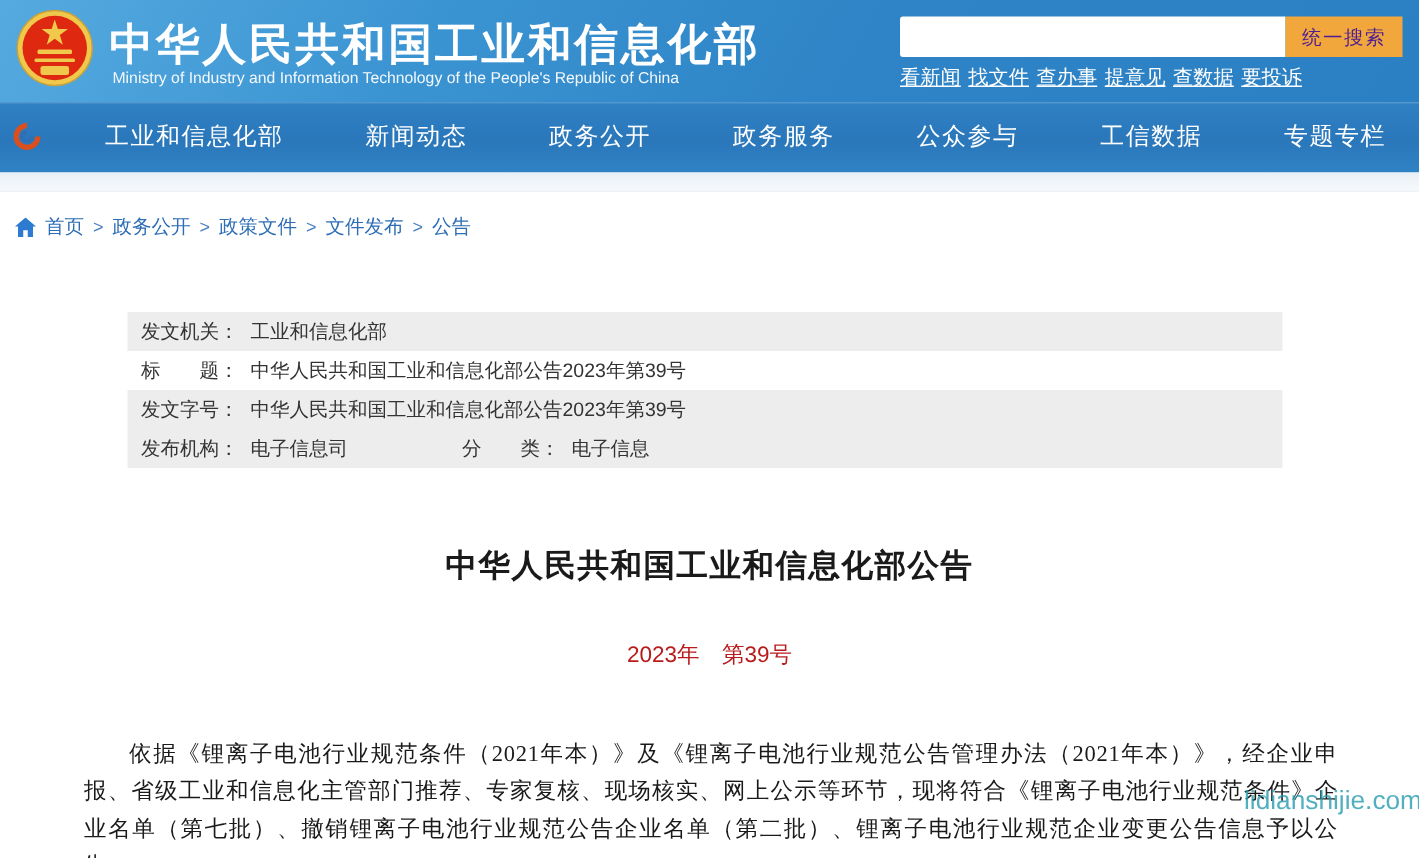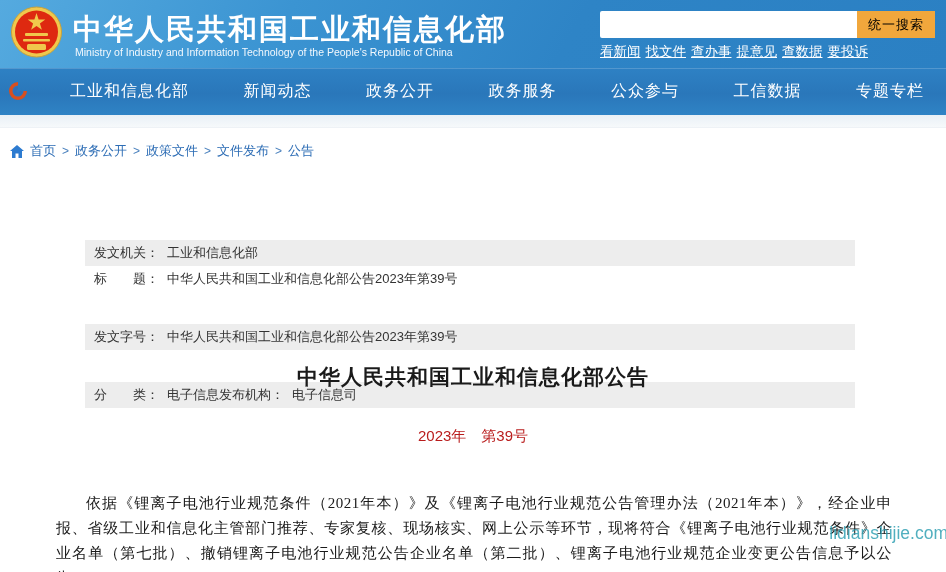--- a/index.html
+++ b/index.html
@@ -11,21 +11,21 @@
   .header { position:absolute; left:0; top:0; width:946px; height:68px;
     background:linear-gradient(120deg,#55aadf 0%,#3b94d2 30%,#2e84c6 60%,#2b80c3 100%); }
   .emblem { position:absolute; left:10px; top:3px; width:53px; height:60px; }
   .site-title { position:absolute; left:73px; top:10px; color:#fff; font-size:29px;
     font-weight:bold; letter-spacing:2px; white-space:nowrap; }
   .site-subtitle { position:absolute; left:75px; top:46px; color:#f2f8fd; font-size:10.5px;
     white-space:nowrap; }
   .search-box { position:absolute; left:600px; top:11px; width:335px; height:27px; display:flex; }
   .search-input { width:257px; height:27px; border:none; outline:none; background:#fff;
     padding:0 8px; font-size:13px; border-radius:2px 0 0 2px; }
-  .search-btn { width:78px; height:27px; border:none; background:#f1a73c; color:#000000;
+  .search-btn { width:78px; height:27px; border:none; background:#f1a73c; color:#4c1d95;
     font-size:13px; cursor:pointer; font-family:inherit; letter-spacing:1px; }
   .quick-links { position:absolute; left:600px; top:43px; display:flex; gap:5px; }
   .quick-links a { color:#fff; font-size:13.5px; text-decoration:underline; cursor:pointer;
     white-space:nowrap; }
 
   
   .nav { position:absolute; left:0; top:68px; width:946px; height:47px;
     background:linear-gradient(180deg,#2e81c4 0%,#2a77ba 55%,#2f83c5 100%);
     box-shadow:inset 0 1px 0 rgba(255,255,255,.18); }
   .nav-logo { position:absolute; left:8px; top:13px; width:20px; height:20px; }
@@ -40,21 +40,21 @@
   
   .breadcrumb { position:absolute; left:10px; top:142px; display:flex; align-items:center;
     gap:6px; font-size:13px; color:#2d6db5; }
   .breadcrumb a { color:#2d6db5; text-decoration:none; cursor:pointer; white-space:nowrap; }
   .crumb-sep { color:#4a81bd; font-size:12px; }
   .home-icon { width:14px; height:13px; display:inline-block; }
 
   
   .meta-table { position:absolute; left:85px; top:208px; width:770px; font-size:13px; color:#333; }
   .meta-row { height:26px; display:flex; align-items:center; padding-left:9px; }
-  .meta-row.odd { background:#ededed;margin-top:32px; }
+  .meta-row.odd { background:#ededed; }
   .meta-row.even { background:#ffffff; }
   .meta-pair { display:flex; }
   .meta-pair.first { width:214px; }
   .meta-label { white-space:pre; }
   .meta-value { margin-left:8px; white-space:nowrap; }
 
   
   .doc-title { position:absolute; left:0; top:363px; width:946px; text-align:center;
     font-size:21px; font-weight:bold; color:#1a1a1a; letter-spacing:1px; }
   .doc-issue { position:absolute; left:0; top:427px; width:946px; text-align:center;
@@ -146,27 +146,27 @@
         <span class="meta-value">中华人民共和国工业和信息化部公告2023年第39号</span>
       </div>
     </div>
     <div class="meta-row odd">
       <div class="meta-pair">
         <span class="meta-label">发文字号：</span>
         <span class="meta-value">中华人民共和国工业和信息化部公告2023年第39号</span>
       </div>
     </div>
     <div class="meta-row odd">
+      <div class="meta-pair first">
+        <span class="meta-label">发布机构：</span>
+        <span class="meta-value">电子信息司</span>
+      </div>
       <div class="meta-pair">
         <span class="meta-label">分　　类：</span>
         <span class="meta-value">电子信息</span>
-      </div>
-      <div class="meta-pair first">
-        <span class="meta-label">发布机构：</span>
-        <span class="meta-value">电子信息司</span>
       </div>
     </div>
   </div>
 
   <div class="doc-title">中华人民共和国工业和信息化部公告</div>
   <div class="doc-issue">2023年　第39号</div>
   <div class="doc-body">依据《锂离子电池行业规范条件（2021年本）》及《锂离子电池行业规范公告管理办法（2021年本）》，经企业申报、省级工业和信息化主管部门推荐、专家复核、现场核实、网上公示等环节，现将符合《锂离子电池行业规范条件》企业名单（第七批）、撤销锂离子电池行业规范公告企业名单（第二批）、锂离子电池行业规范企业变更公告信息予以公告。</div>
 
   <div class="watermark">lidianshijie.com</div>
 

